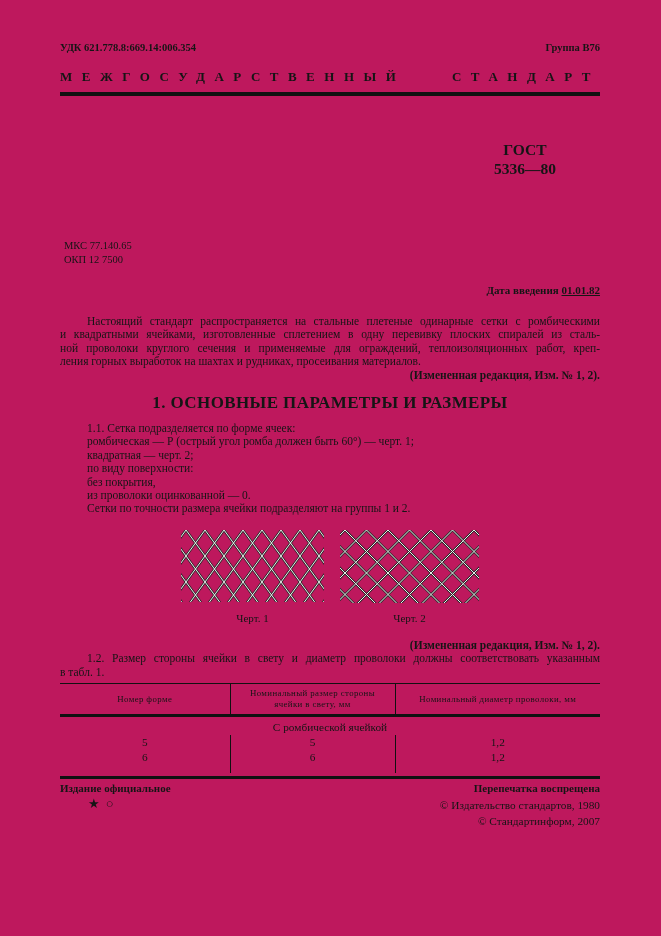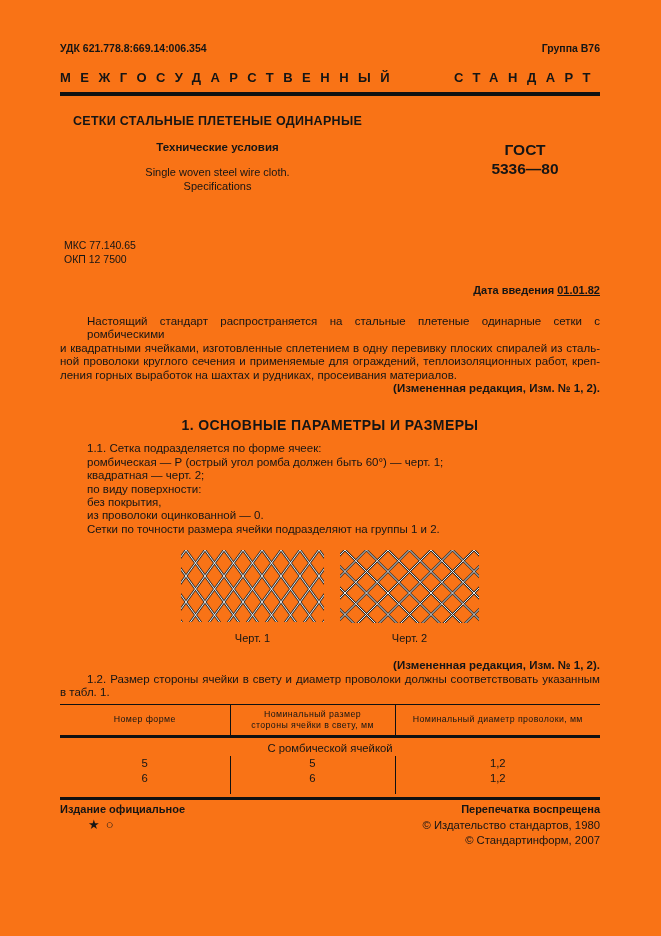--- a/index.html
+++ b/index.html
@@ -1,20 +1,20 @@
 <!DOCTYPE html>
 <html><head>
 <meta charset="utf-8">
 <style>
   html,body{margin:0;padding:0;background:#888;}
   .page{
     position:relative;
     width:661px;height:936px;
-    background:#f97316;
-    font-family:Liberation Sans, sans-serif;
+    background:#be185d;
+    font-family:Liberation Serif, serif;
     color:#151515;
     box-sizing:border-box;
     padding:42px 61px 0 60px;
     overflow:hidden;
   }
   .row-between{display:flex;justify-content:space-between;align-items:baseline;}
   .udk-row{font-size:10.5px;font-weight:bold;}
   .std-head{margin-top:16px;font-size:13px;font-weight:bold;letter-spacing:9.5px;white-space:nowrap;}
   .head-rule{margin-top:7px;height:4px;background:#111;}
   .title-area{position:relative;margin-top:18px;min-height:152px;}
@@ -25,21 +25,21 @@
   .gost-block{position:absolute;left:400px;top:26px;width:130px;text-align:center;
     font-size:15.5px;font-weight:bold;line-height:19px;}
   .codes{position:absolute;left:4px;bottom:0;font-size:10.5px;line-height:13.5px;text-align:left;}
   .date-row{margin-top:18px;text-align:right;font-size:11px;font-weight:bold;}
   .date-val{text-decoration:underline;}
   .body-text{font-size:11.5px;line-height:13.4px;}
   .jline{text-align:justify;text-align-last:justify;}
   .indent{padding-left:27px;}
   .para{margin-top:19px;}
   .bold{font-weight:bold;text-align:right;}
-  .sec-head{margin-top:22px;text-align:center;font-size:14px;font-weight:bold;letter-spacing:0.4px;}
+  .sec-head{margin-top:11px;text-align:center;font-size:17px;font-weight:bold;letter-spacing:0.4px;}
   .clause{margin-top:9px;}
   .figures{margin-top:14px;display:flex;justify-content:center;gap:16px;}
   .figure{text-align:center;}
   .mesh{height:73px;}
   .fig-label{margin-top:9px;font-size:11px;}
   .caption{margin-top:10px;text-align:right;font-size:10.5px;letter-spacing:3px;}
   table.spec{margin-top:4px;width:100%;border-collapse:collapse;border-top:1.5px solid #111;}
   table.spec thead td{
     border-bottom:3px solid #111;
     font-size:8.8px;letter-spacing:0.4px;text-align:center;vertical-align:middle;
@@ -65,28 +65,20 @@
     <span>Группа В76</span>
   </div>
 
   <div class="row-between std-head">
     <span>МЕЖГОСУДАРСТВЕННЫЙ</span>
     <span>СТАНДАРТ</span>
   </div>
   <div class="head-rule"></div>
 
   <div class="title-area">
-    <div class="left-col">
-      <div class="doc-title">СЕТКИ СТАЛЬНЫЕ ПЛЕТЕНЫЕ ОДИНАРНЫЕ</div>
-      <div class="doc-subtitle">Технические условия</div>
-      <div class="doc-en">
-        <div>Single woven steel wire cloth.</div>
-        <div>Specifications</div>
-      </div>
-    </div>
     <div class="gost-block">
       <div>ГОСТ</div>
       <div>5336—80</div>
     </div>
     <div class="codes">
       <div>МКС  77.140.65</div>
       <div>ОКП  12 7500</div>
     </div>
   </div>
 

